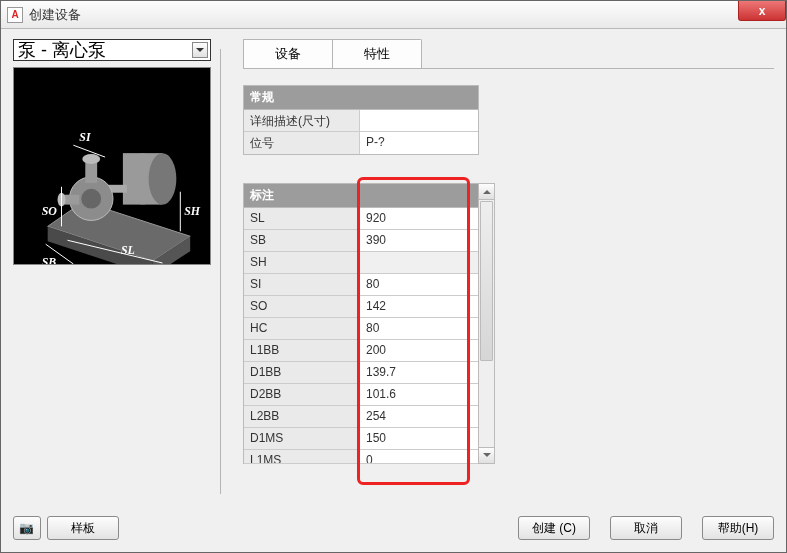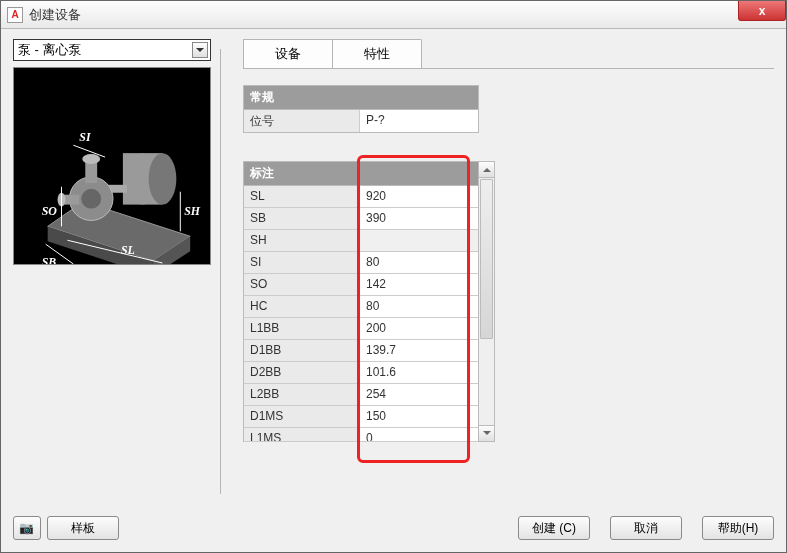--- a/index.html
+++ b/index.html
@@ -63,21 +63,21 @@
   }
   .combo {
     width: 100%;
     height: 22px;
     border: 1px solid #333;
     background: #fff;
     display: flex; align-items: center;
     padding: 0 4px;
     position: relative;
     cursor: pointer;
-    font-size: 13px;
+    font-size: 18px;
   }
   .combo .arrow {
     position: absolute; right: 2px; top: 2px;
     width: 16px; height: 16px;
     border: 1px solid #888;
     background: linear-gradient(to bottom,#fdfdfd,#e0e0e0);
     display: flex; align-items: center; justify-content: center;
   }
   .combo .arrow::after {
     content:''; border: 4px solid transparent; border-top-color: #333;
@@ -287,20 +287,24 @@
     <div class="right-col">
       <div class="vline"></div>
       <div class="tabs">
         <div class="tab">设备</div>
         <div class="tab second">特性</div>
       </div>
       <div class="panel">
         <div class="grid-box">
           <div class="grid-header">常规</div>
           <div class="grid-row">
+            <div class="grid-cell-label">详细描述(尺寸)</div>
+            <div class="grid-cell-value"></div>
+          </div>
+          <div class="grid-row">
             <div class="grid-cell-label">位号</div>
             <div class="grid-cell-value">P-?</div>
           </div>
         </div>
 
         <div class="annot-wrap">
           <div class="annot-grid">
             <div class="grid-header">标注</div>
             <div class="grid-row">
                 <div class="grid-cell-label">SL</div>

